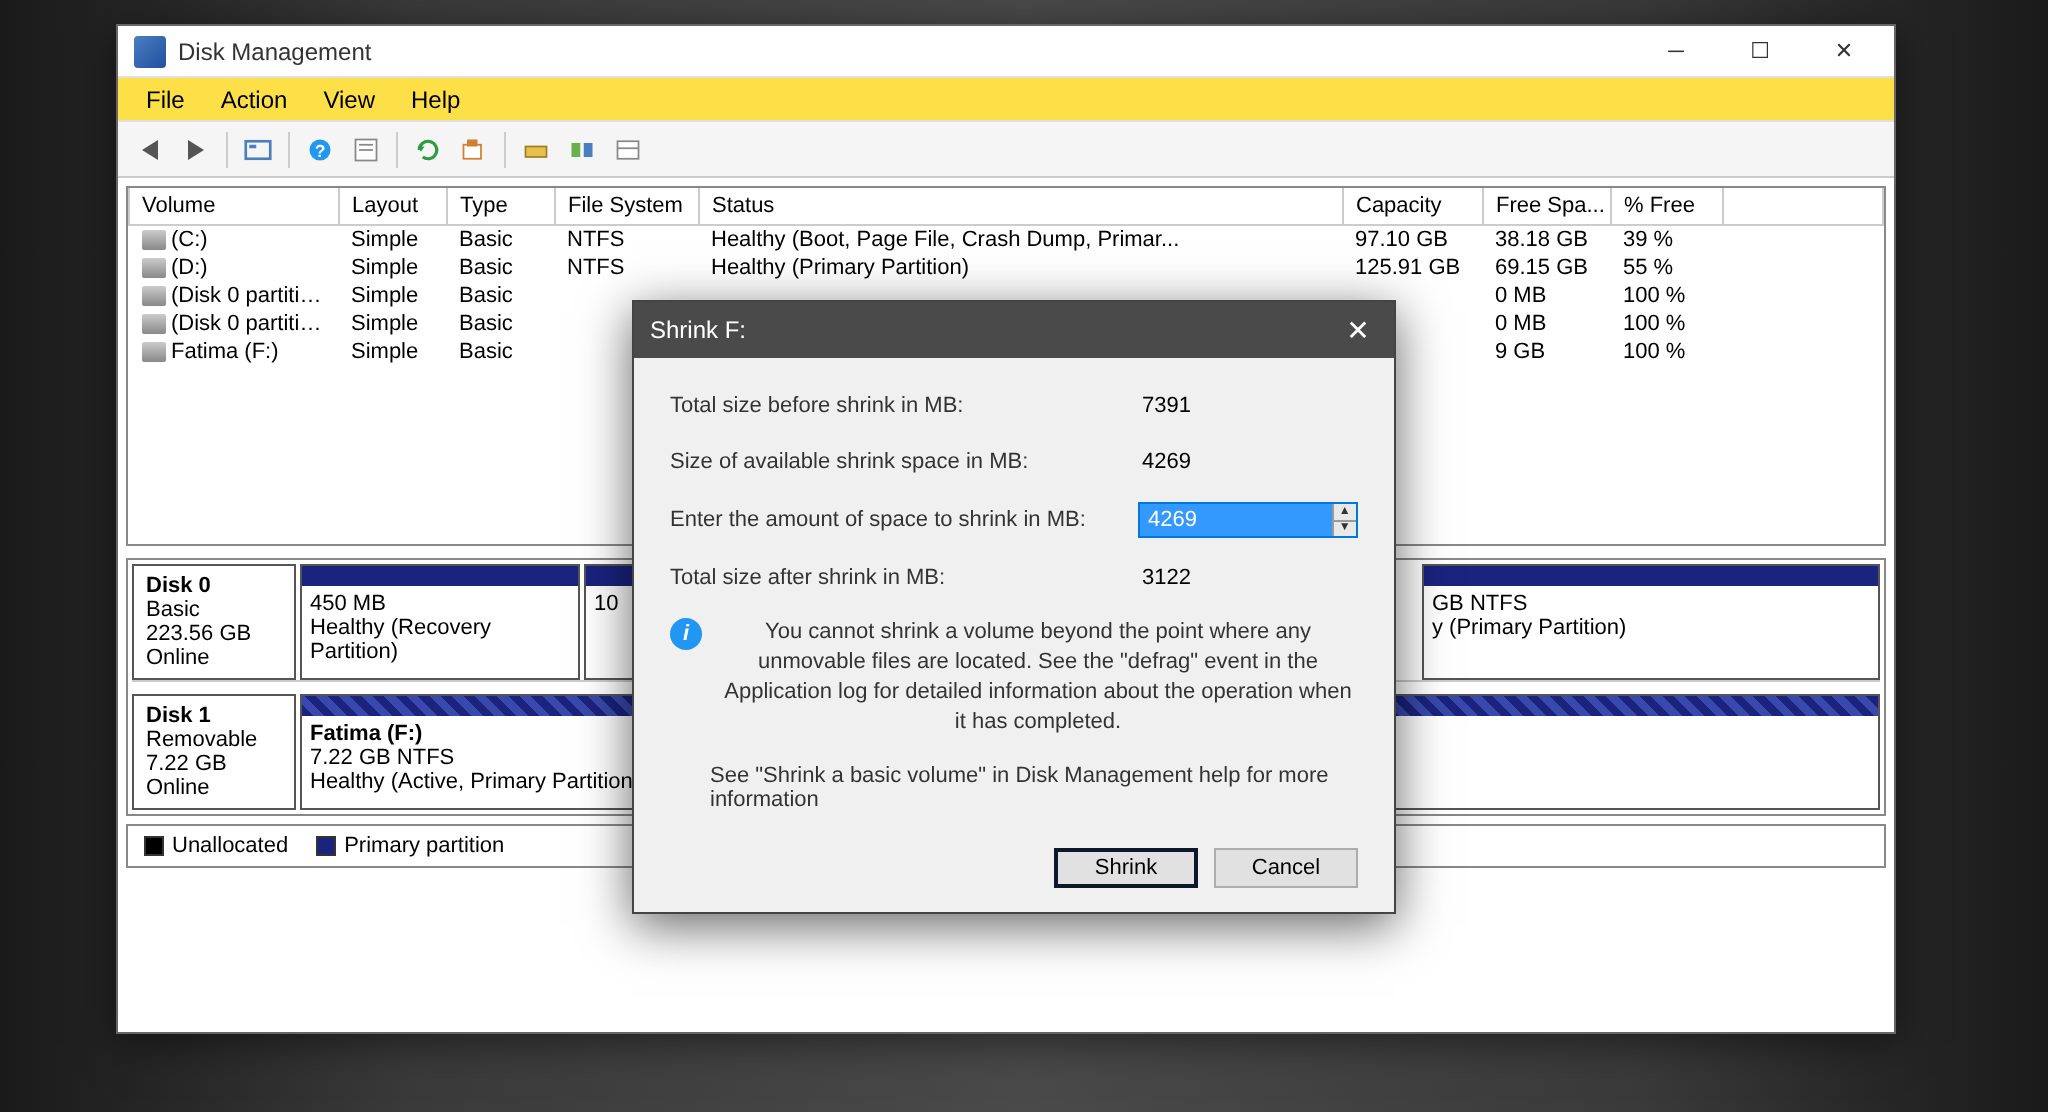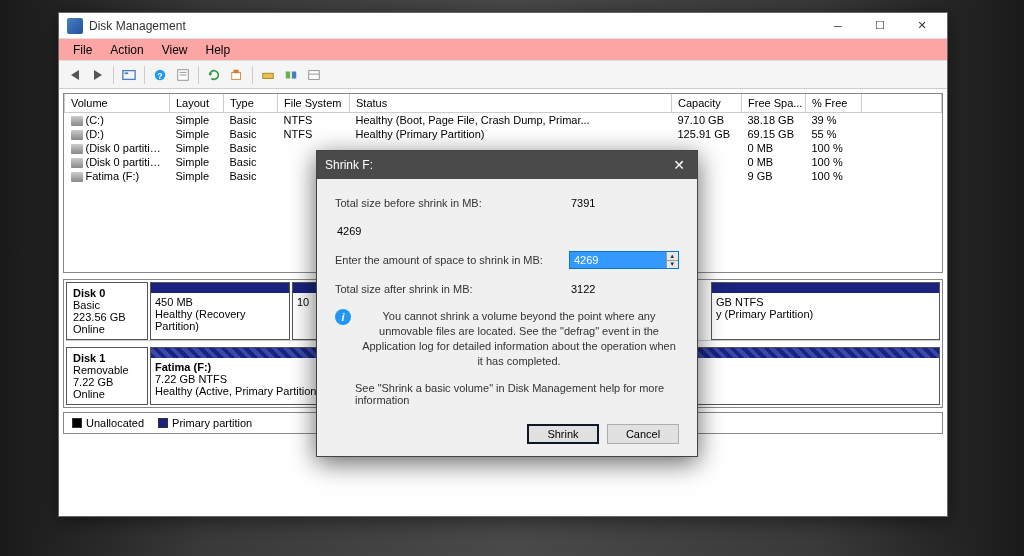--- a/index.html
+++ b/index.html
@@ -3,21 +3,21 @@
 <meta charset="utf-8">
 <style>
 * { margin: 0; padding: 0; box-sizing: border-box; font-family: 'Segoe UI', Tahoma, sans-serif; }
 body { background: linear-gradient(90deg, #1a1a1a 0%, #3a3a3a 20%, #4a4a4a 50%, #3a3a3a 80%, #1a1a1a 100%); width: 1024px; height: 556px; overflow: hidden; position: relative; }
 .window { position: absolute; left: 58px; top: 12px; width: 890px; height: 505px; background: #fff; border: 1px solid #666; box-shadow: 0 4px 20px rgba(0,0,0,0.5); display: flex; flex-direction: column; }
 .titlebar { height: 26px; background: #fff; display: flex; align-items: center; padding: 0 4px; border-bottom: 1px solid #e0e0e0; }
 .titlebar-icon { width: 16px; height: 16px; background: linear-gradient(135deg,#4a7fbf,#2050a0); margin: 0 6px 0 4px; border-radius: 2px; }
 .titlebar-title { font-size: 12px; color: #333; flex: 1; }
 .win-controls { display: flex; }
 .win-btn { width: 42px; height: 26px; display: flex; align-items: center; justify-content: center; font-size: 11px; color: #333; cursor: pointer; }
-.menubar { height: 22px; background: #fca5a5; display: flex; align-items: center; padding: 0 6px; gap: 2px; font-size: 12px; border-bottom: 1px solid #e0e0e0; }
+.menubar { height: 22px; background: #fde047; display: flex; align-items: center; padding: 0 6px; gap: 2px; font-size: 12px; border-bottom: 1px solid #e0e0e0; }
 .menu-item { padding: 2px 8px; cursor: pointer; }
 .toolbar { height: 28px; background: #f5f5f5; display: flex; align-items: center; padding: 0 6px; gap: 3px; border-bottom: 1px solid #ccc; }
 .tool-btn { width: 20px; height: 20px; display: flex; align-items: center; justify-content: center; cursor: pointer; }
 .tool-sep { width: 1px; height: 18px; background: #ccc; margin: 0 2px; }
 .arrow-left, .arrow-right { width: 0; height: 0; border-top: 5px solid transparent; border-bottom: 5px solid transparent; }
 .arrow-left { border-right: 8px solid #555; }
 .arrow-right { border-left: 8px solid #555; }
 .content { flex: 1; padding: 4px; display: flex; flex-direction: column; overflow: hidden; }
 .table-wrap { border: 1px solid #888; background: #fff; height: 180px; overflow: hidden; }
 .vol-table { width: 100%; border-collapse: collapse; font-size: 11px; table-layout: fixed; }
@@ -298,20 +298,21 @@
   <div class="dlg-title">
     <span class="dlg-title-text">Shrink F:</span>
     <div class="dlg-close">✕</div>
   </div>
   <div class="dlg-body">
     <div class="dlg-row">
       <label>Total size before shrink in MB:</label>
       <div class="dlg-field"><input class="dlg-ro" readonly="" value="7391" style=""></div>
     </div>
     <div class="dlg-row">
+      <label>Size of available shrink space in MB:</label>
       <div class="dlg-field"><input class="dlg-ro" readonly="" value="4269" style=""></div>
     </div>
     <div class="dlg-row">
       <label>Enter the amount of space to shrink in MB:</label>
       <div class="dlg-input-wrap">
         <input class="dlg-input" value="4269" style="">
         <div class="spin">
           <div class="spin-btn">▲</div>
           <div class="spin-btn">▼</div>
         </div>

